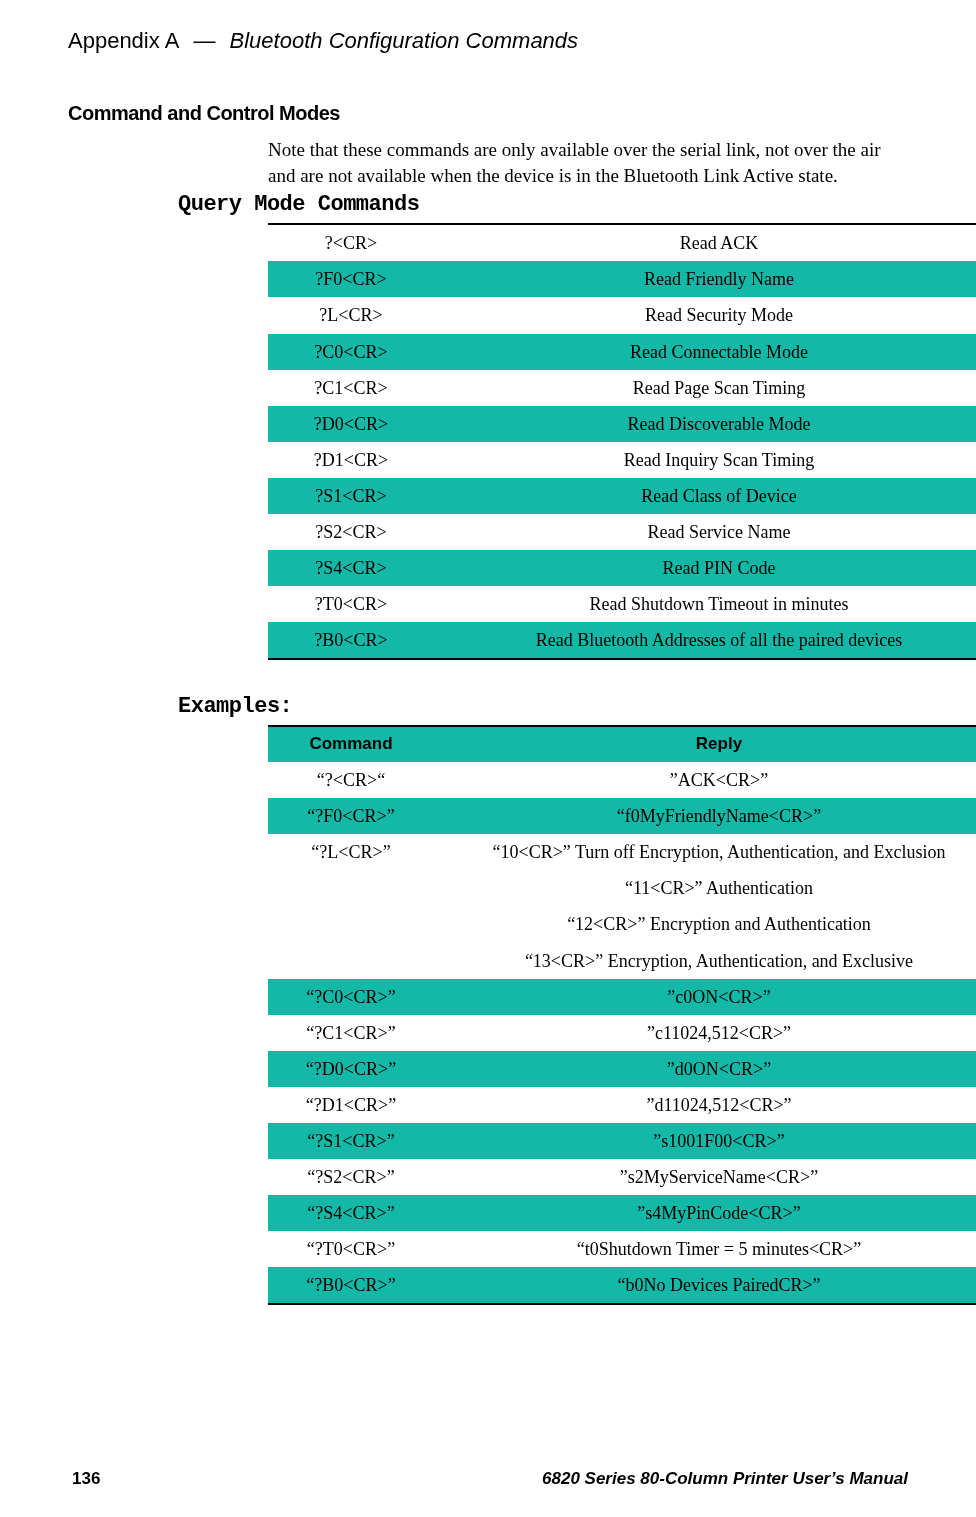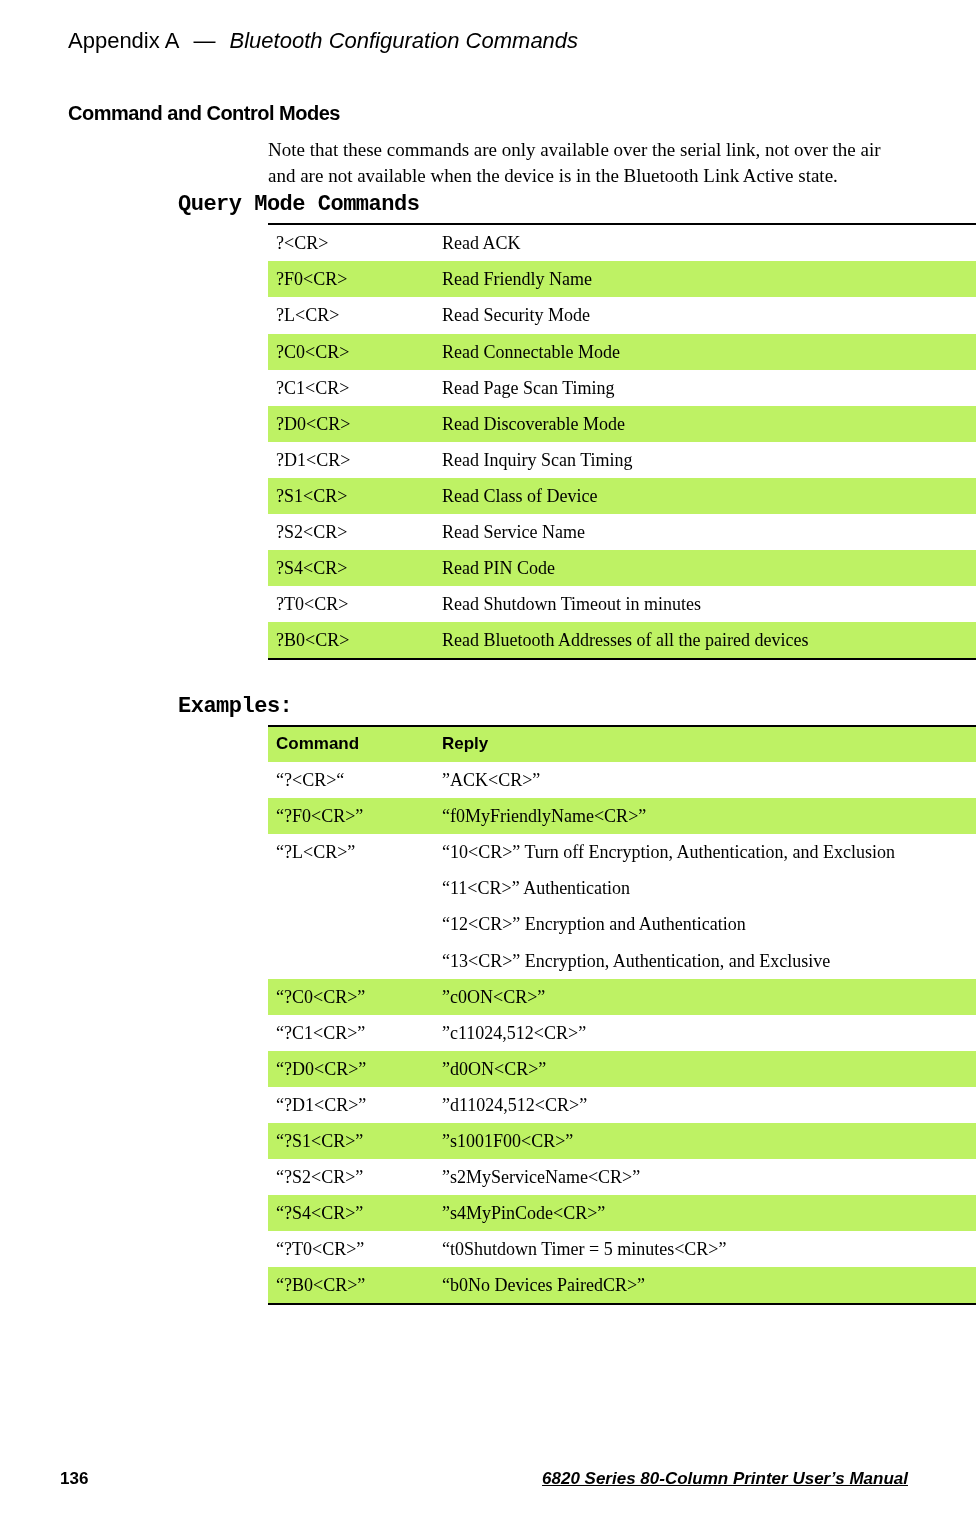--- a/index.html
+++ b/index.html
@@ -45,46 +45,46 @@
       margin-left: 200px;
       width: 736px;
       border-collapse: collapse;
       font-size: 18px;
       border-top: 2px solid #000;
       border-bottom: 2px solid #000;
     }
     table.query-table { margin-bottom: 34px; }
     td, th {
       padding: 5px 8px 5px 8px;
-      text-align: left;
+      text-align: center;
       vertical-align: top;
       line-height: 1.45;
     }
     th {
       font-family: Arial, 'Helvetica Neue', sans-serif;
       font-weight: bold;
       font-size: 17px;
     }
     .col-cmd { width: 166px; }
-    tr.shade td, tr.shade th { background: #bef264; }
+    tr.shade td, tr.shade th { background: #14b8a6; }
     .multi-line div { margin-bottom: 10px; }
     .multi-line div:last-child { margin-bottom: 0; }
     .footer {
       position: absolute;
       bottom: 28px;
-      left: 60px;
+      left: 72px;
       right: 68px;
       font-family: Arial, 'Helvetica Neue', sans-serif;
       font-size: 17px;
       font-style: italic;
       font-weight: bold;
       margin-top: 25px;
     }
     .footer .pagenum { font-style: normal; }
-    .footer .manual { float: right; text-decoration: underline; }
+    .footer .manual { float: right; }
   </style>
 </head>
 <body>
 
 <div class="header">
   <span class="appendix-label">Appendix  A</span>
   <span class="dash">—</span>
   <span>Bluetooth Configuration Commands</span>
 </div>
 

